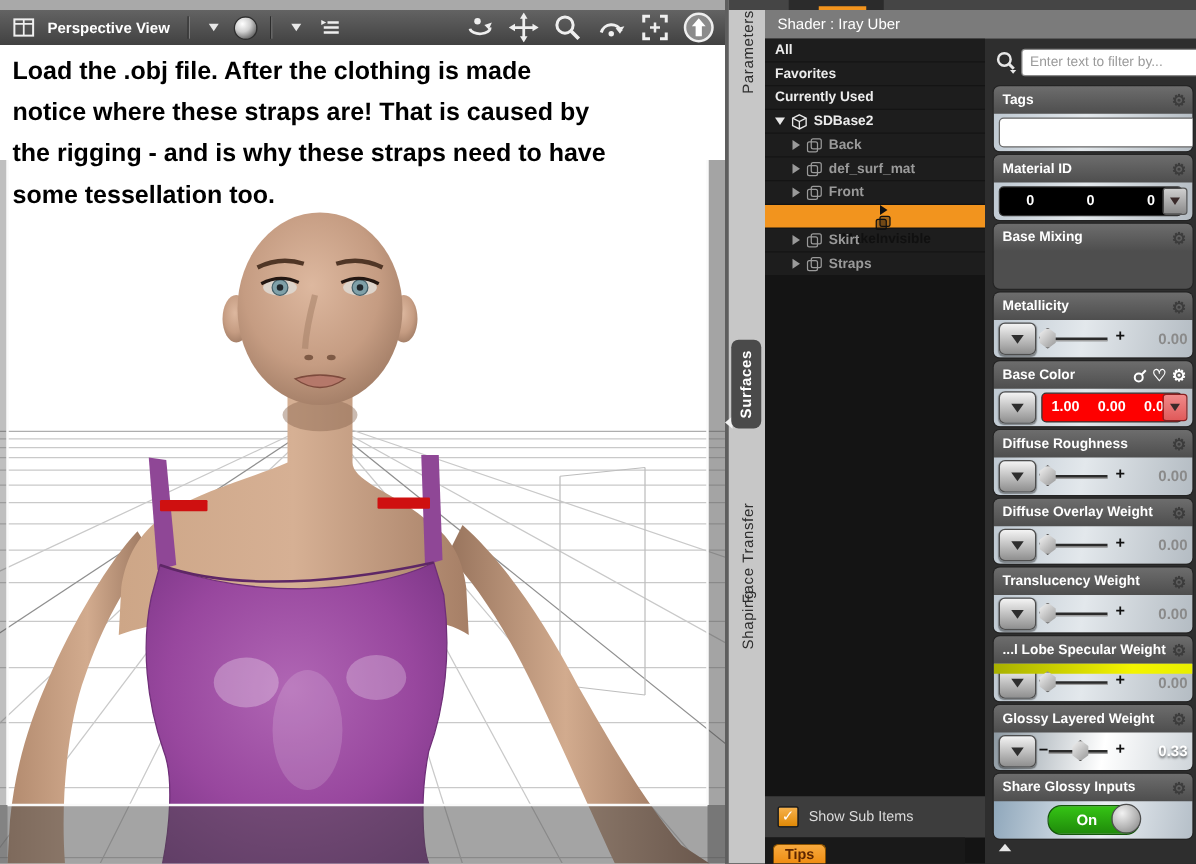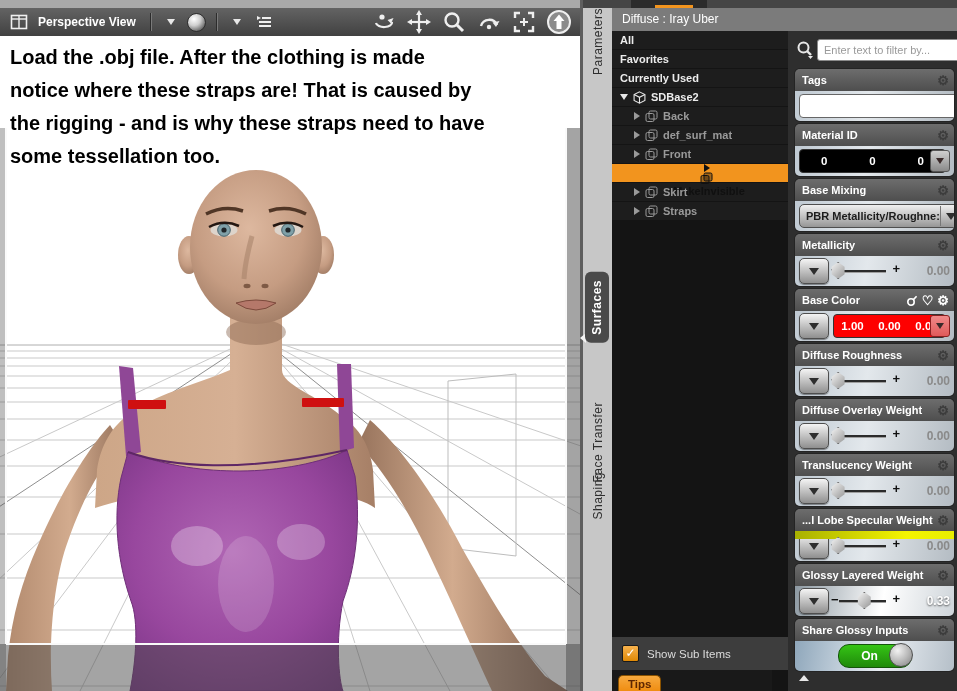--- a/index.html
+++ b/index.html
@@ -308,21 +308,21 @@
       <div class="vtab">Face Transfer</div>
       <div class="vtab">Shaping</div>
       <div class="vtab">Parameters</div>
     </div>
 
   <div id="right-panel">
     <div id="rp-topstrip">
       <span class="notch"></span>
       <span class="notch-orange"></span>
     </div>
-    <div id="rp-header">Diffuse : Iray Uber</div>
+    <div id="rp-header">Shader : Iray Uber</div>
 
     <div id="list-col">
       <div id="cat-list">
           <div class="lrow">
             <span>All</span>
           </div>
           <div class="lrow">
             <span>Favorites</span>
           </div>
           <div class="lrow">
@@ -448,28 +448,20 @@
                 <span class="t"></span>
               </span>
             </div>
           </div>
           <div class="section">
             <div class="sec-header">
               <span>Base Mixing</span>
               <span class="sp"></span>
               <span class="hicon gear">⚙</span>
             </div>
-            <div class="sec-body">
-              <div class="combo">
-                <span class="cv">PBR Metallicity/Roughne:</span>
-                <span class="cbtn">
-                  <span class="t"></span>
-                </span>
-              </div>
-            </div>
           </div>
           <div class="section">
             <div class="sec-header">
               <span>Metallicity</span>
               <span class="sp"></span>
               <span class="hicon gear">⚙</span>
             </div>
             <div class="sec-body">
               <span class="dd-btn">
                 <span class="t"></span>

